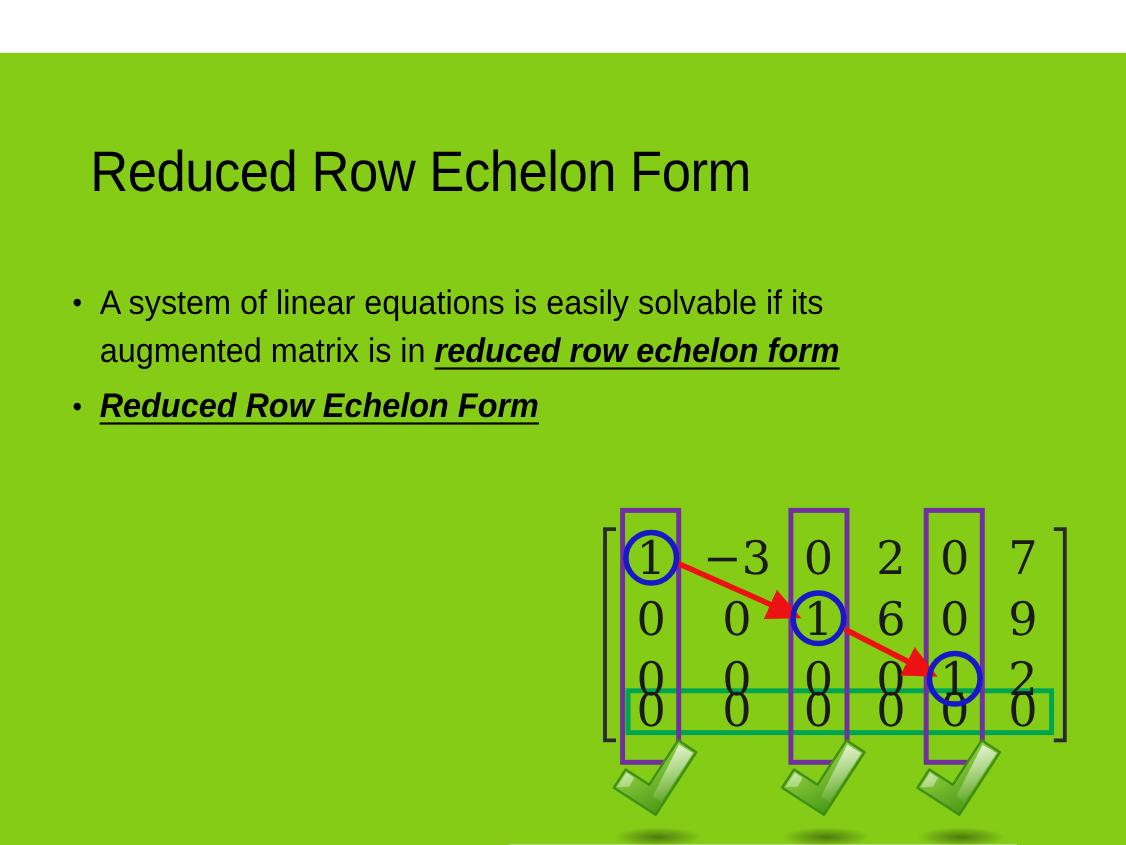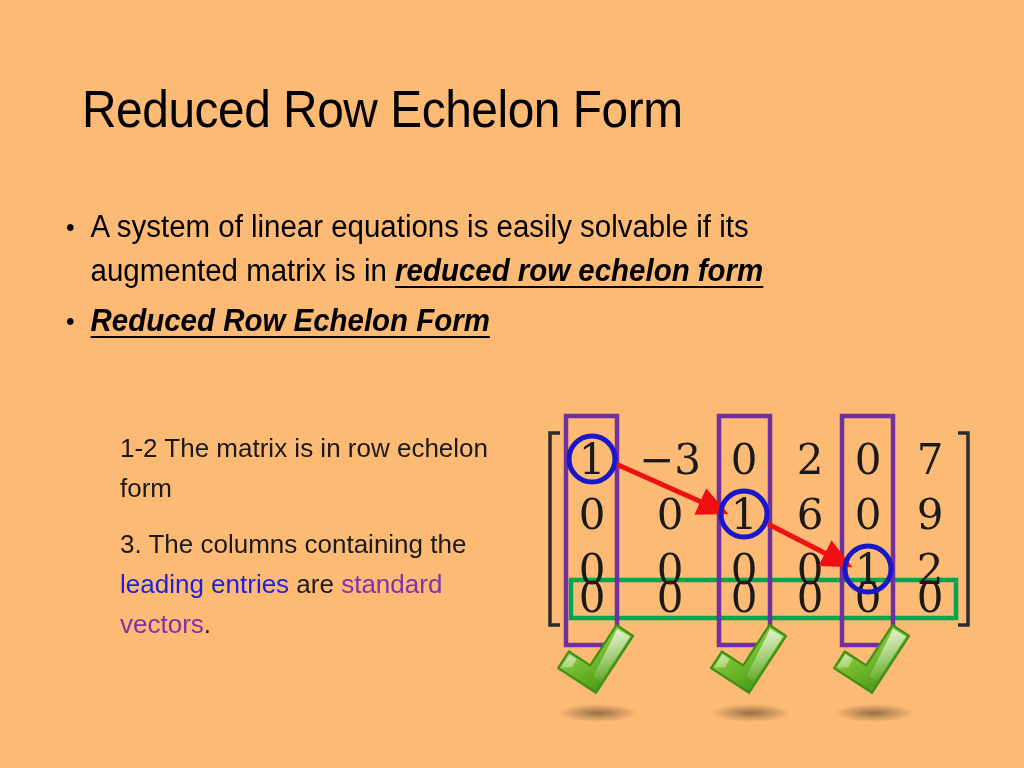--- a/index.html
+++ b/index.html
@@ -12,21 +12,22 @@
     height: 768px;
     overflow: hidden;
     font-family: "Liberation Sans", sans-serif;
     color: #000000;
     position: relative;
   }
 
   #slide {
     position: absolute;
     inset: 0;
-    background: #fdba74;
+    background: #84cc16;
+    margin-top: 48px;
   }
 
   
   .slide-title {
     position: absolute;
     left: 82px;
     top: 78px;
     font-size: 52px;
     line-height: 62px;
     font-weight: 400;
@@ -114,26 +115,20 @@
     <div class="bullet">
       <span>A system of linear equations is easily solvable if its augmented matrix is in </span><span class="emph">reduced row echelon form</span>
     </div>
 
     <div class="bullet second">
       <span class="emph">Reduced Row Echelon Form</span>
     </div>
 
   </div>
 
-  <div class="notes">
-    <p>1-2 The matrix is in row echelon form</p>
-    <p>
-      <span>3. The columns containing the </span><span class="kw-blue">leading entries</span><span> are </span><span class="kw-purple">standard vectors</span><span>.</span>
-    </p>
-  </div>
 
   <div class="figure">
     <svg width="470" height="330" viewBox="0 0 470 330" xmlns="http://www.w3.org/2000/svg">
 
       <defs>
         <linearGradient id="checkGrad" x1="0" y1="0" x2="0.4" y2="1">
           <stop offset="0%" stop-color="#bde27a"></stop>
           <stop offset="45%" stop-color="#7ec234"></stop>
           <stop offset="100%" stop-color="#4a9a16"></stop>
         </linearGradient>

